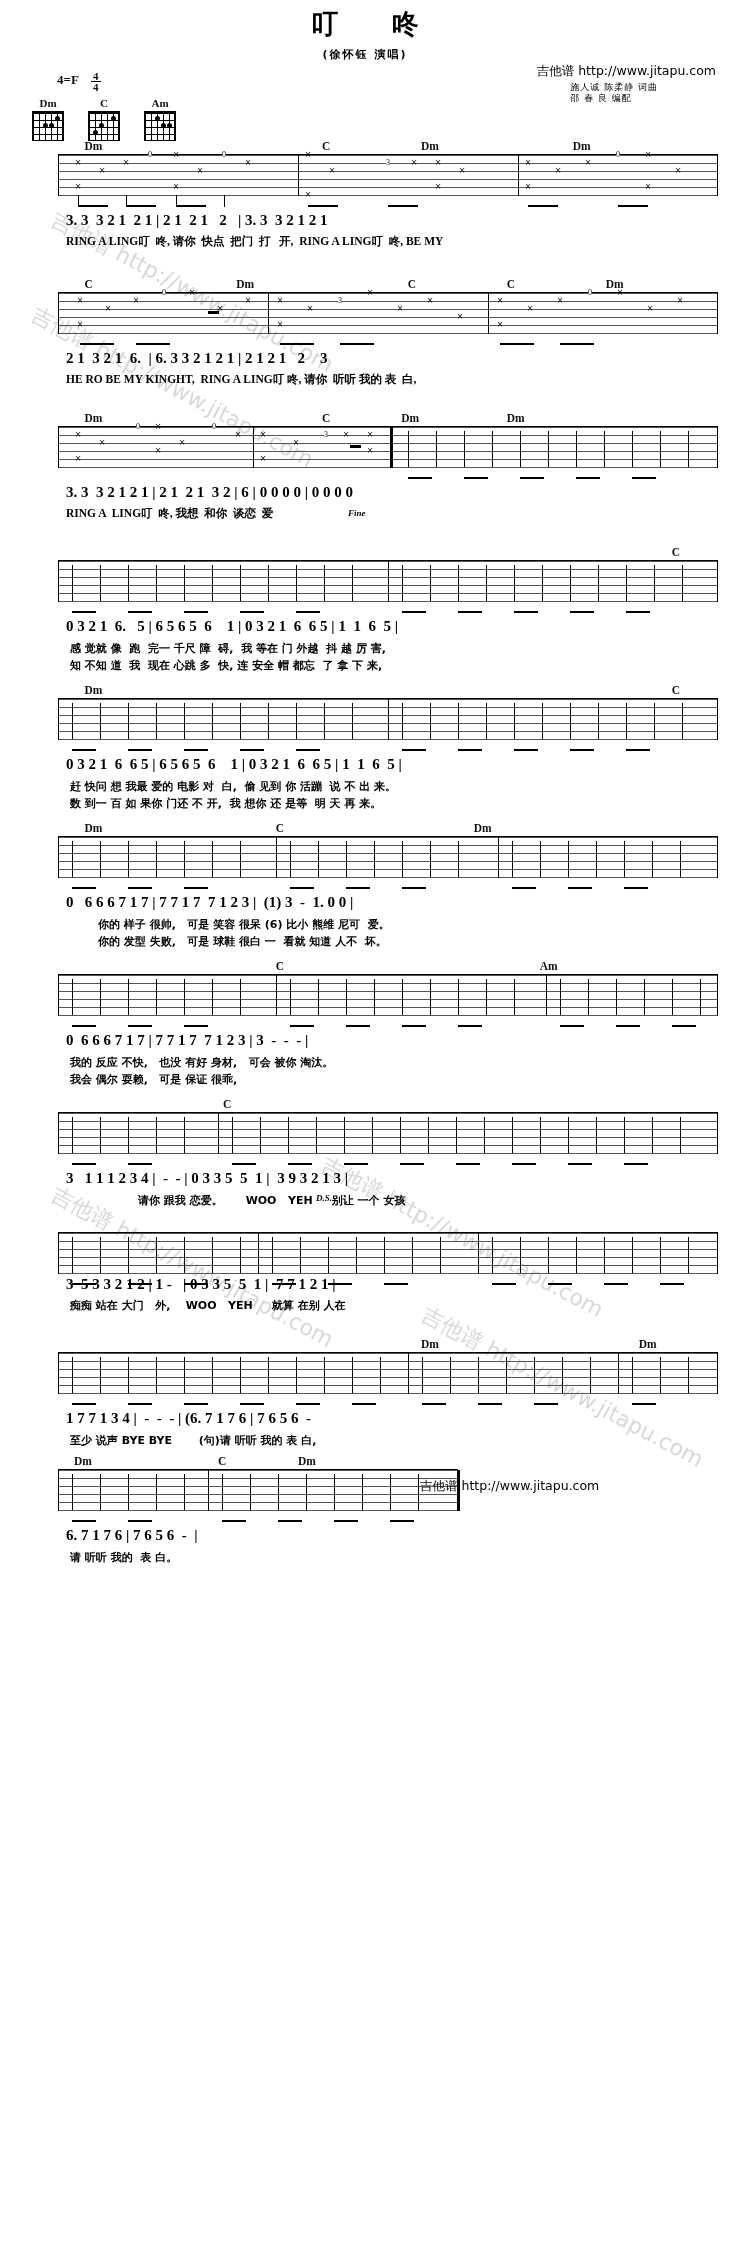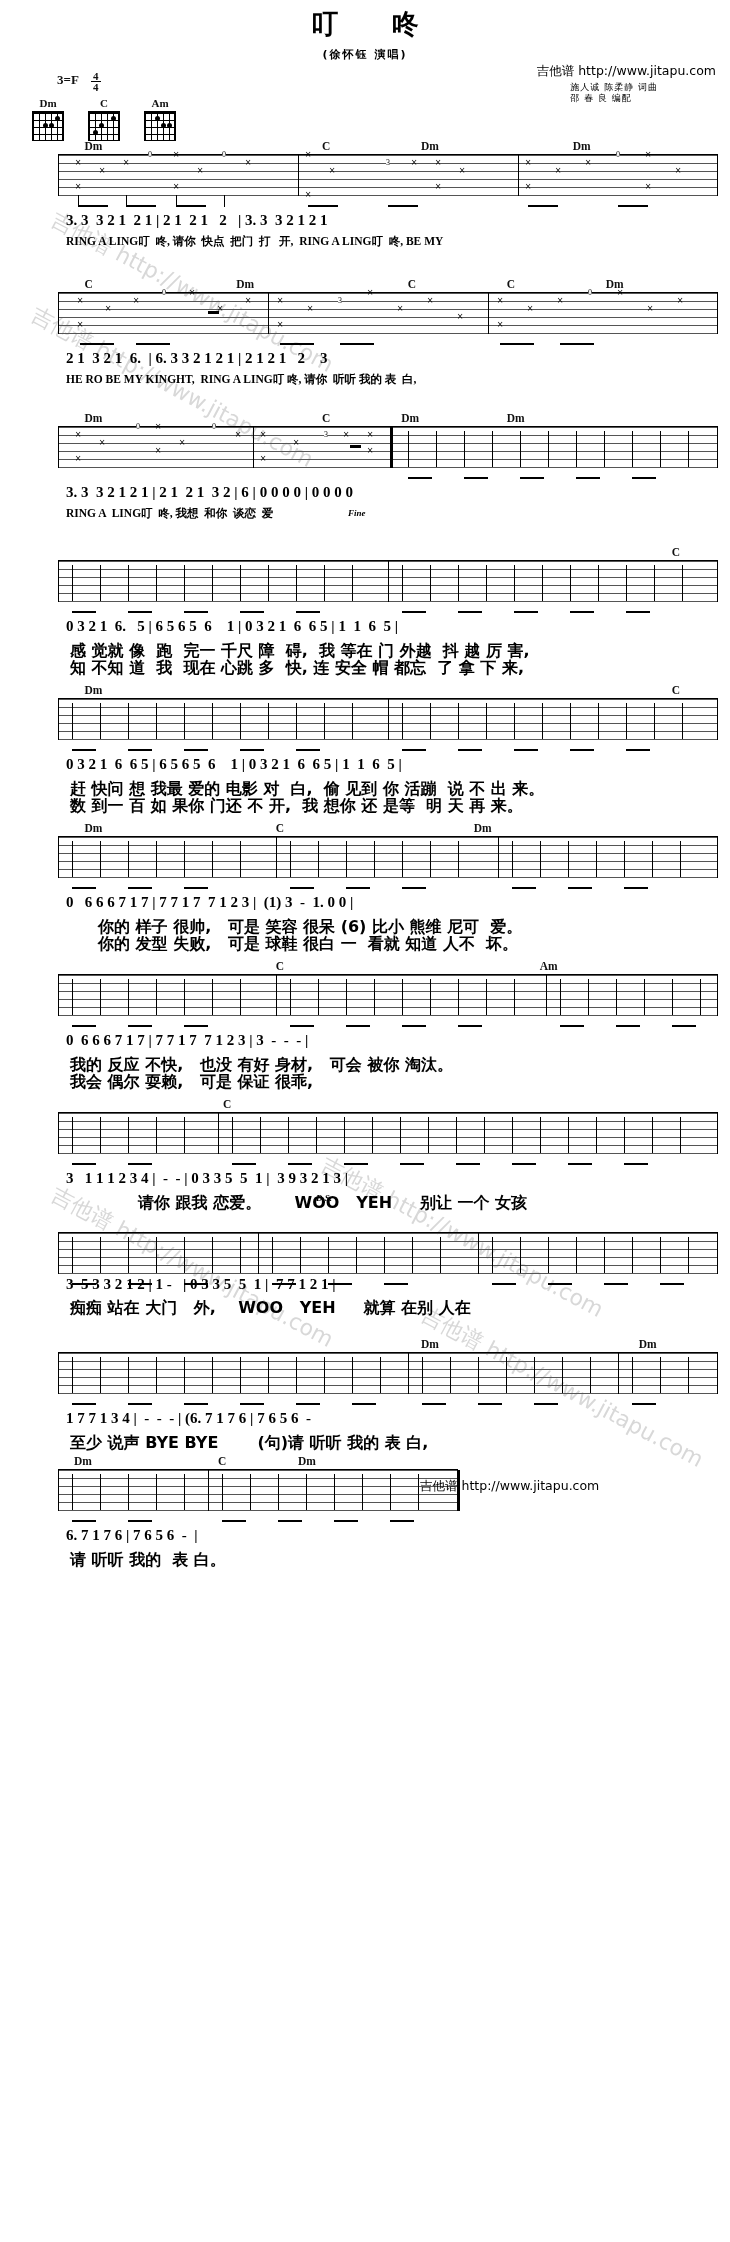--- a/index.html
+++ b/index.html
@@ -74,21 +74,21 @@
   .tab .beam{position:absolute;height:2px;background:#000;}
   .tab .rest{position:absolute;height:3px;width:11px;background:#000;}
 
   
   .jp{
     position:absolute;font-family:"Liberation Serif",serif;font-weight:bold;
     font-size:15px;letter-spacing:0;white-space:pre;color:#000;
   }
   .ly{
     position:absolute;font-family:"DejaVu Sans",sans-serif;font-weight:bold;
-    font-size:16px;white-space:pre;color:#000;
+    font-size:11px;white-space:pre;color:#000;
   }
   .ly.en{font-family:"Liberation Serif",serif;font-size:11.5px;}
   .mark{
     position:absolute;font-family:"Liberation Serif",serif;
     font-style:italic;font-weight:bold;font-size:9px;color:#000;
   }
 
   
   .wm{
     position:absolute;font-family:"DejaVu Sans",sans-serif;color:#d8d8d8;
@@ -115,21 +115,21 @@
 
   <div class="title">叮 咚</div>
   <div class="subtitle">(徐怀钰  演唱)</div>
   <div class="site-top">吉他谱 http://www.jitapu.com</div>
   <div class="credits">
     <div>施人诚 陈柔静 词曲</div>
     <div>邵 春 良 编配</div>
   </div>
 
   <div class="keysig">
-    <span>3=F</span>
+    <span>4=F</span>
     <span class="meter">
       <b>4</b>
       <span class="bar"></span>
       <b>4</b>
     </span>
   </div>
 
   <div class="chordbox" style="left:32px;top:97px;">
     <div class="cname">Dm</div>
     <div class="grid">

